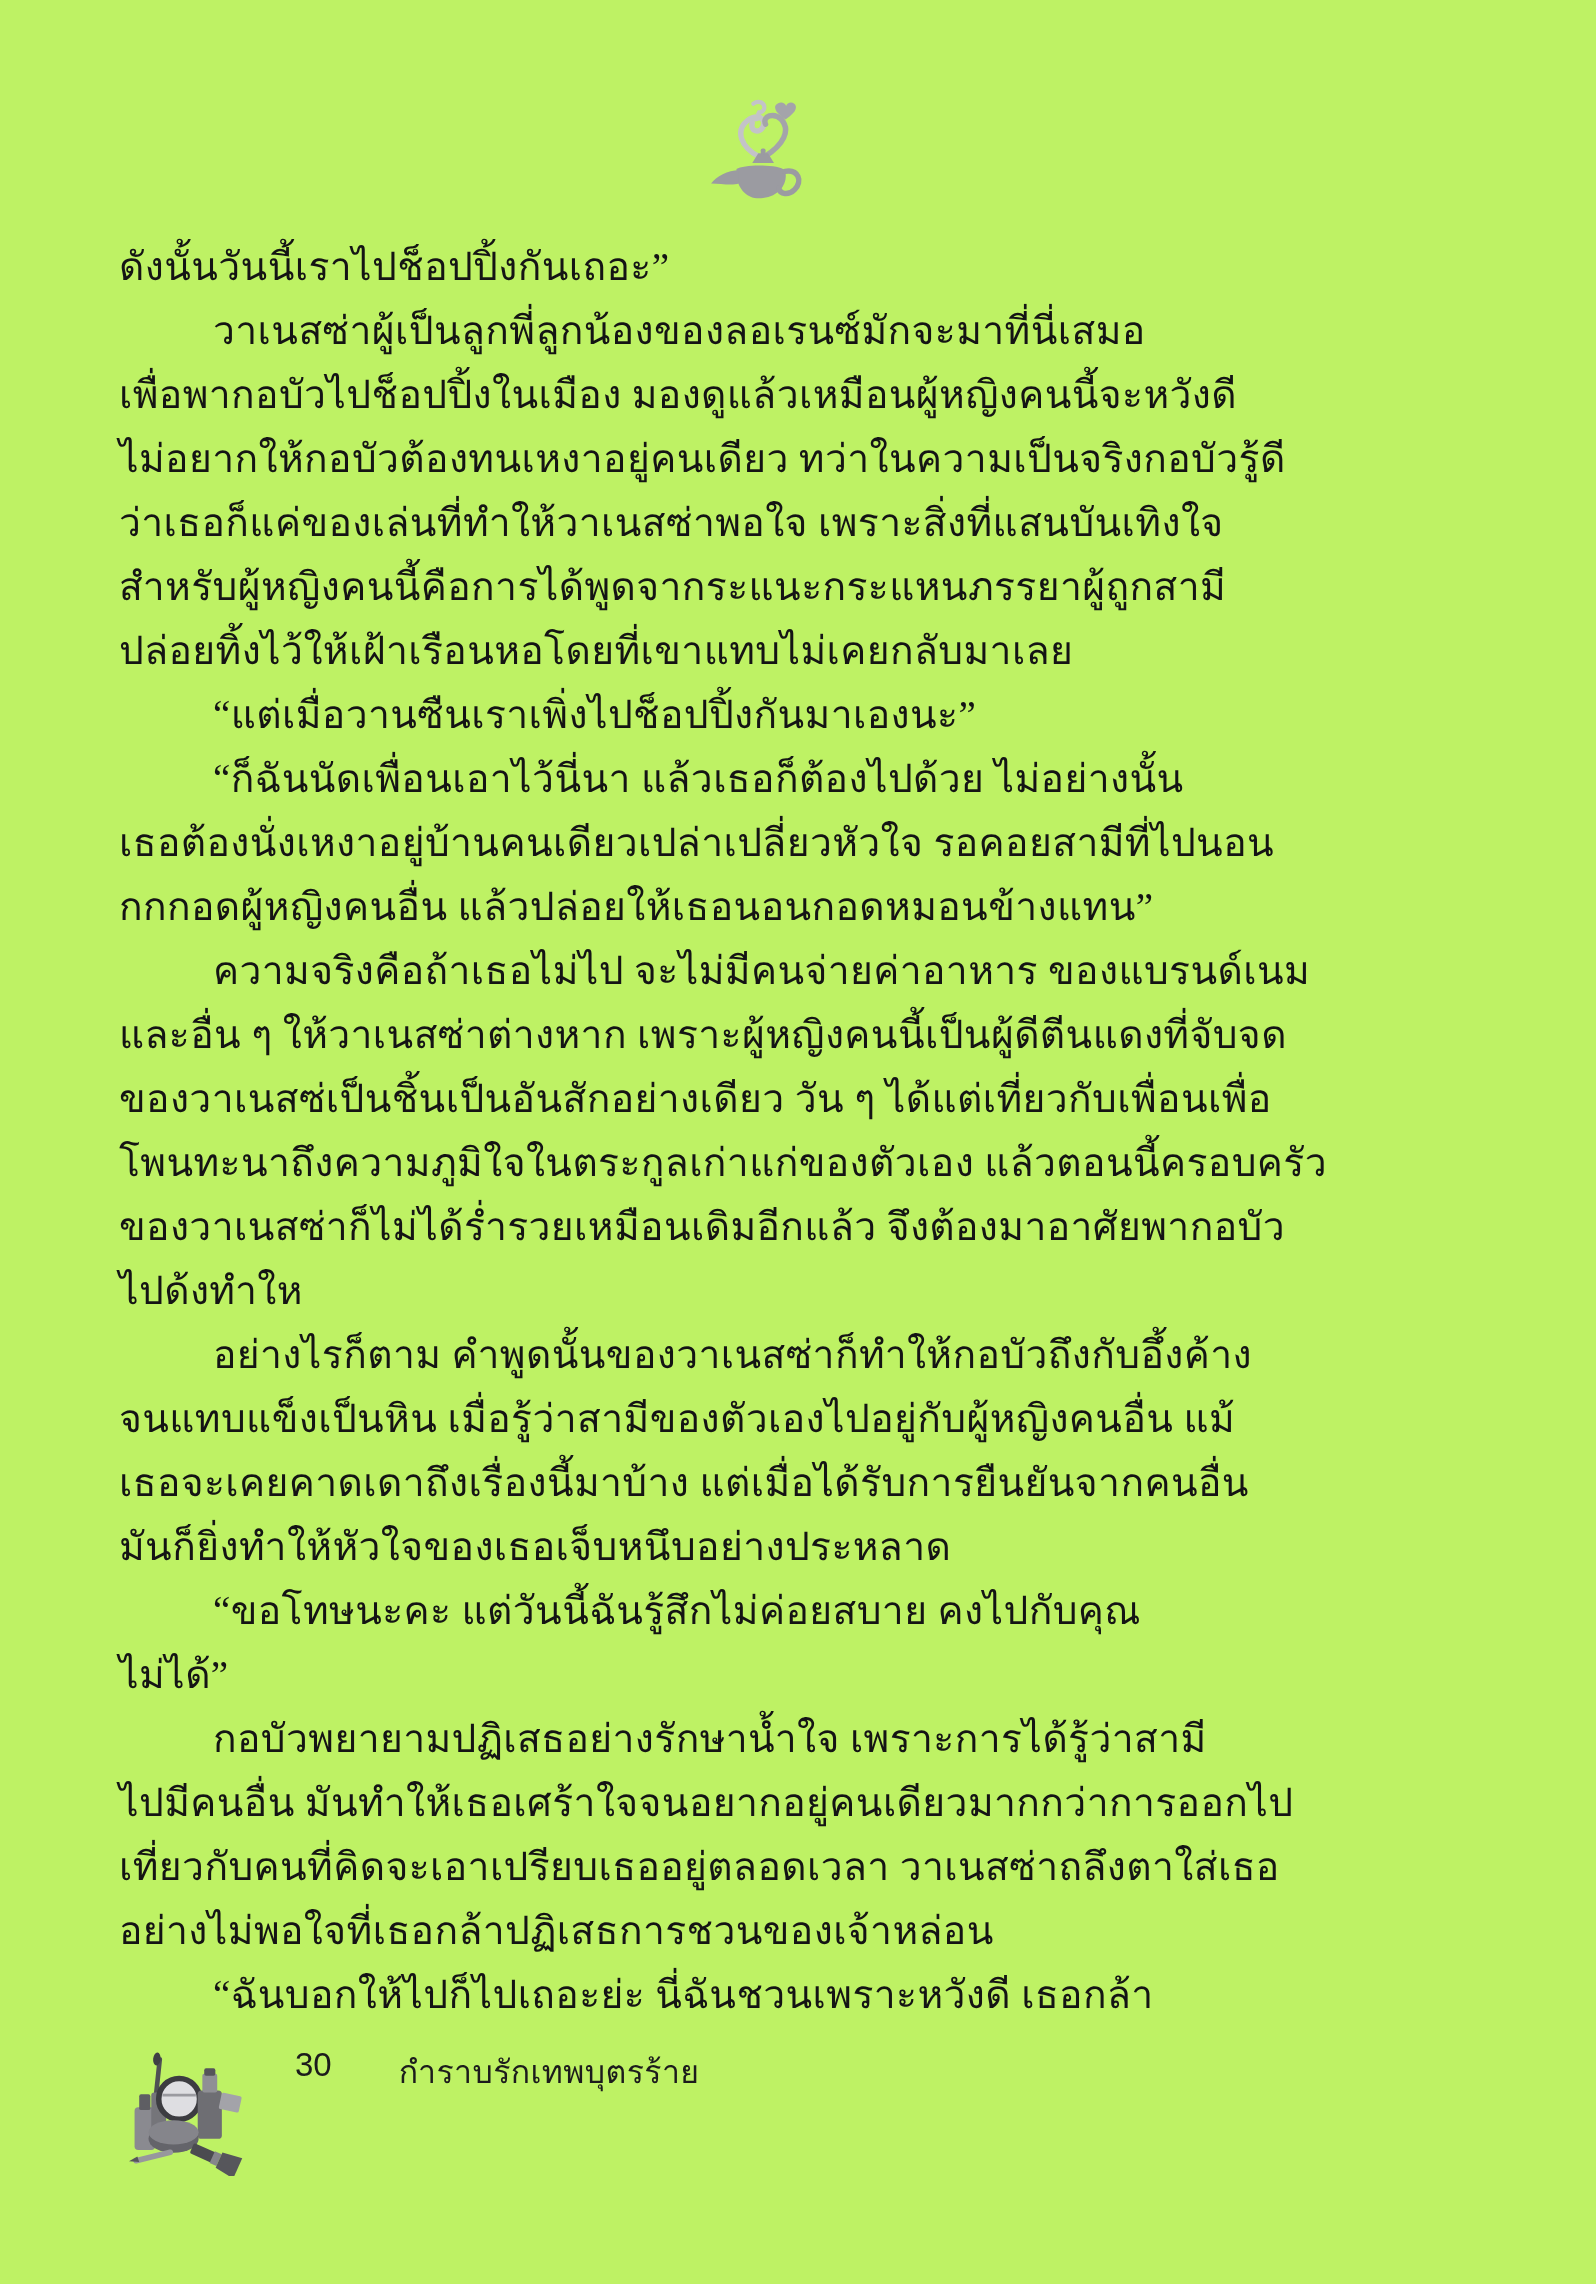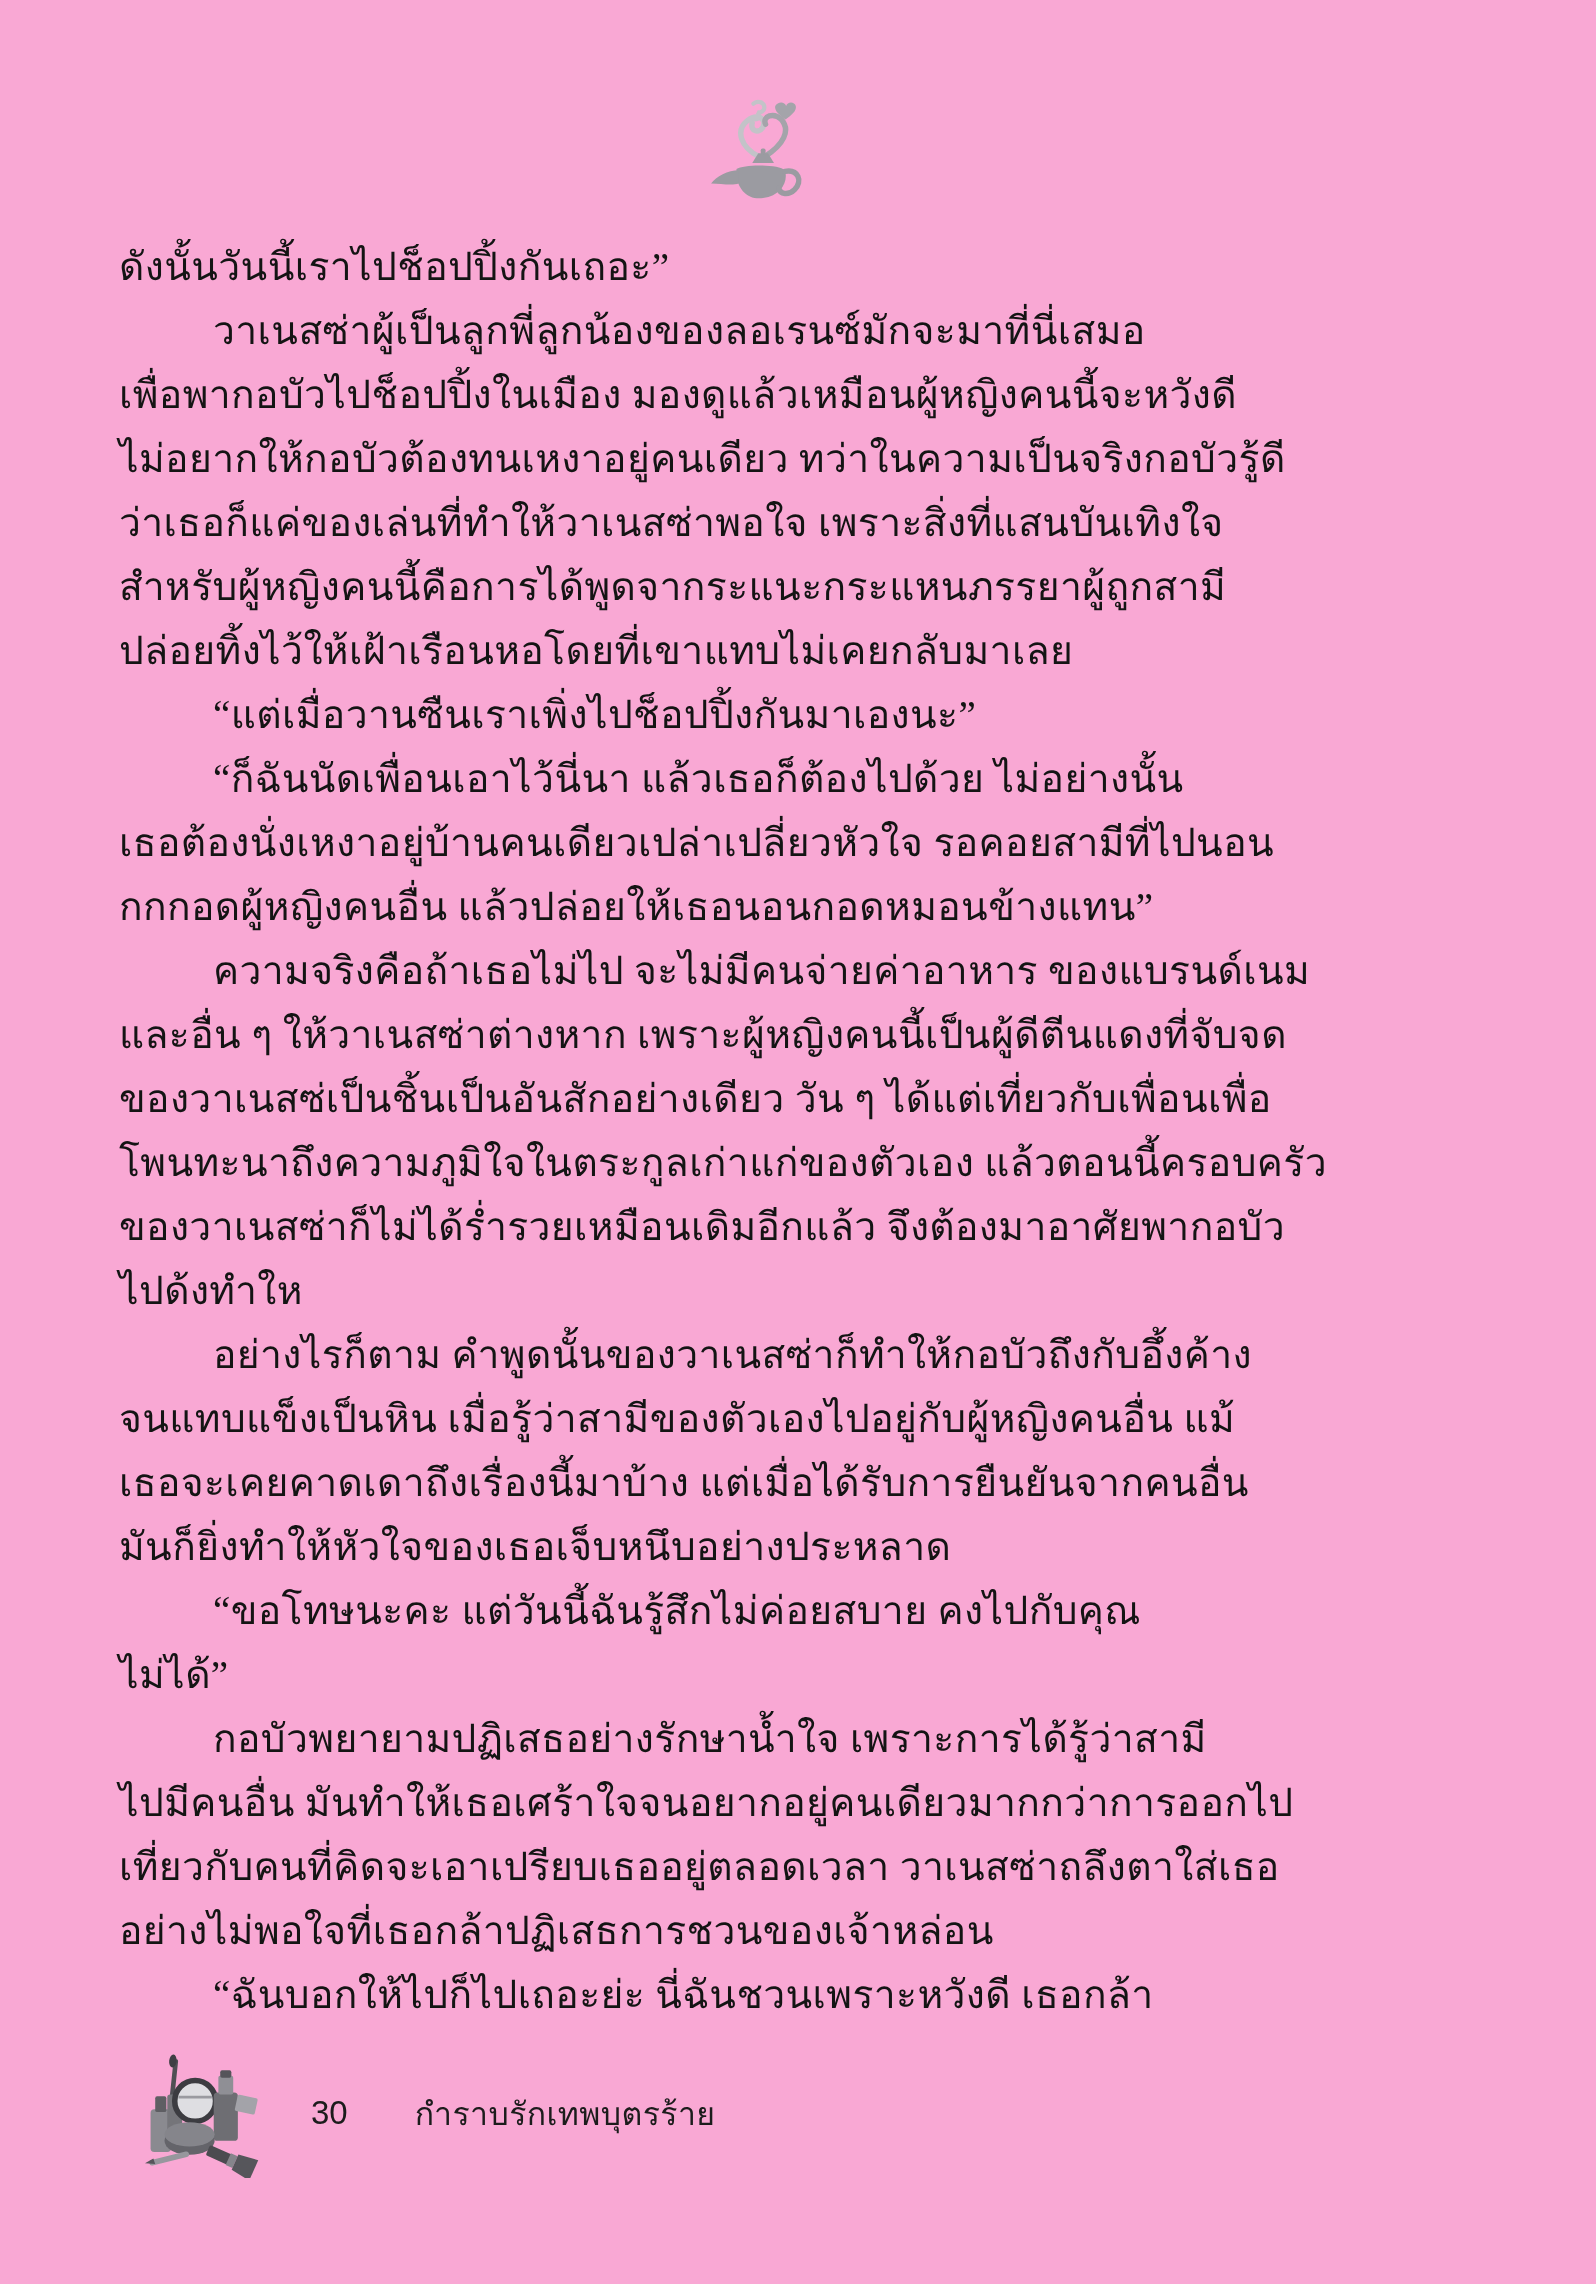--- a/index.html
+++ b/index.html
@@ -1,20 +1,20 @@
 <!DOCTYPE html>
 <html style="font-size:14.3px"><head>
 <meta charset="utf-8">
 <style>
   * { margin:0; padding:0; box-sizing:border-box; }
   html,body { background:#ffffff; }
   .page {
     position:relative;
     width:1597px; height:2285px;
-    background:#f9a8d4;
+    background:#bef264;
     overflow:hidden;
     font-family:"Liberation Serif", serif;
   }
   .ornament {
     position:absolute;
     left:699px; top:94px;
     width:121px; height:121px;
   }
   .text-block {
     position:absolute;
@@ -25,24 +25,24 @@
   .line {
     font-size:39px;
     line-height:64px;
     height:64px;
     white-space:nowrap;
     letter-spacing:0.4px;
   }
   .line.indented { padding-left:94px; }
   .footer {
     position:absolute;
-    left:132px; top:2046px;
+    left:116px; top:2046px;
     width:806px; height:134px;
     display:flex;
-    align-items:center;
+    align-items:flex-start;
   }
   .footer-art {
     width:130px; height:130px;
     flex:0 0 auto;
   }
   .page-number {
     font-family:"Liberation Sans", sans-serif;
     font-size:33px;
     color:#1c1c1c;
     margin-left:49px;

